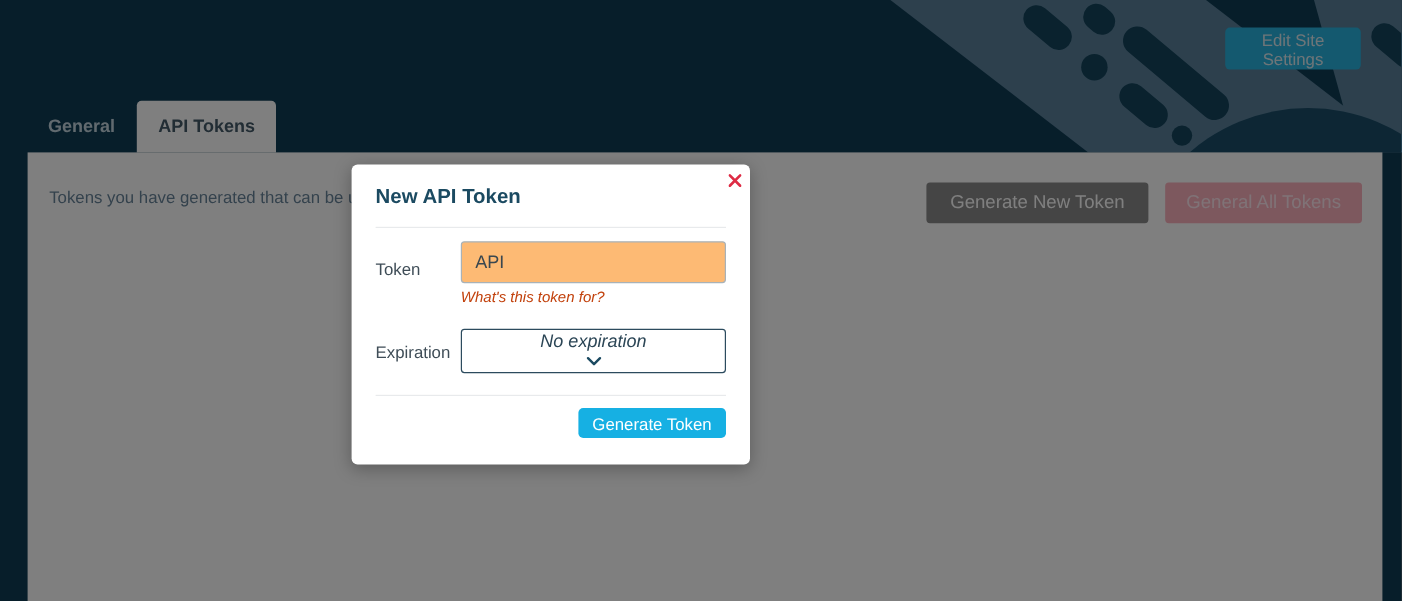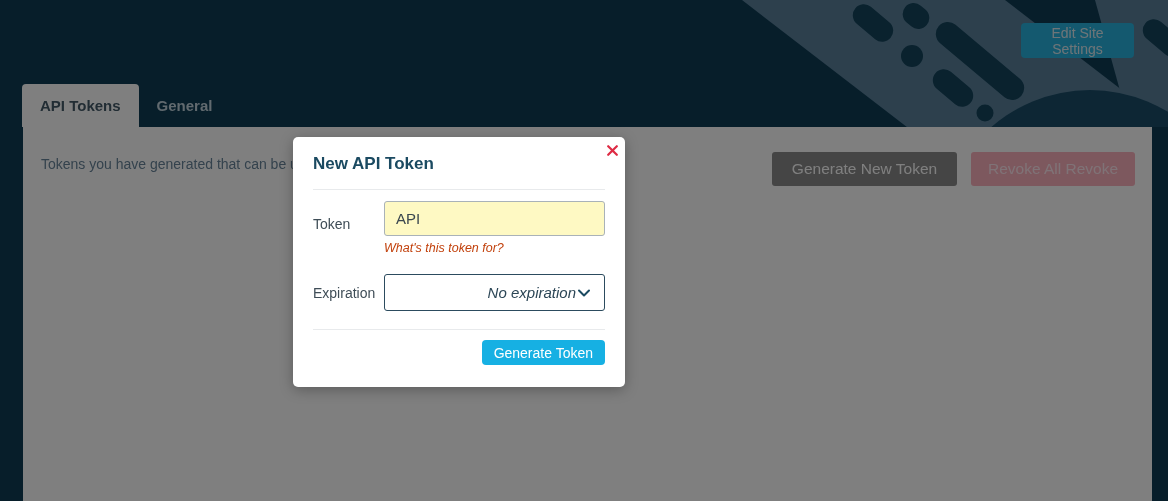--- a/index.html
+++ b/index.html
@@ -54,27 +54,27 @@
   .modal-body { padding:0 20px; }
   .form-row { display:flex; }
   .row-name { margin-top:11px; }
   .row-exp { margin-top:19px; }
   .label-col { width:155px; font-size:14px; color:#3F4D57; }
   .row-name .label-col { padding-top:15px; }
   .row-exp .label-col { padding-top:11px; }
   .field-col { width:221px; }
   .text-input {
     width:221px; height:35px; border:1px solid #A9B2B8; border-radius:3px;
-    padding:0 11px; font-size:15px; color:#3A474F; font-family:inherit; background:#fef9c3;
+    padding:0 11px; font-size:15px; color:#3A474F; font-family:inherit; background:#fdba74;
   }
   .helper { margin-top:5px; font-size:12.5px; color:#c2410c;font-style:italic; }
   .select-box {
     width:221px; height:37px; border:1px solid #2C4B5E; border-radius:3px;
-    display:flex; align-items:center; justify-content:flex-end;
-    padding:0 12px; cursor:pointer; background:#fff;
+    display:flex; align-items:center; justify-content:center;
+    padding:0 12px; cursor:pointer; background:#fff;flex-direction:column;
   }
   .select-value { font-size:15px; font-style:italic; color:#2C4656; }
   .modal-footer { padding:10px 20px 22px; text-align:right; }
   .submit-btn {
     height:25px; padding:0 12px; background:#16B0E3; color:#FFFFFF;
     border:none; border-radius:4px; font-size:14px; font-family:inherit; cursor:pointer;
   }
 </style>
 </head>
 <body>
@@ -93,28 +93,28 @@
       <circle cx="985" cy="113" r="8.5"></circle>
       <rect x="1140" y="27" width="46" height="22" rx="11" transform="rotate(40 1163 38)"></rect>
     </g>
     <circle cx="1090" cy="240" r="150" fill="#1A4C68"></circle>
   </svg>
 
 
   <button class="edit-btn">Edit Site Settings</button>
 
   <div class="tabs">
+    <div class="tab">General</div>
     <div class="tab active">API Tokens</div>
-    <div class="tab">General</div>
   </div>
 
   <div class="panel">
     <div class="panel-desc">Tokens you have generated that can be used</div>
     <button class="panel-btn btn-generate-new">Generate New Token</button>
-    <button class="panel-btn btn-revoke">Revoke All Revoke</button>
+    <button class="panel-btn btn-revoke">General All Tokens</button>
   </div>
 
   <div class="overlay"></div>
 
   <div class="modal">
     <button class="modal-close">
       <svg width="11" height="11" viewBox="0 0 11 11">
         <path d="M1.2 1.2 L9.8 9.8 M9.8 1.2 L1.2 9.8" stroke="#DE2B44" stroke-width="2.2" stroke-linecap="round"></path>
       </svg>
     </button>

